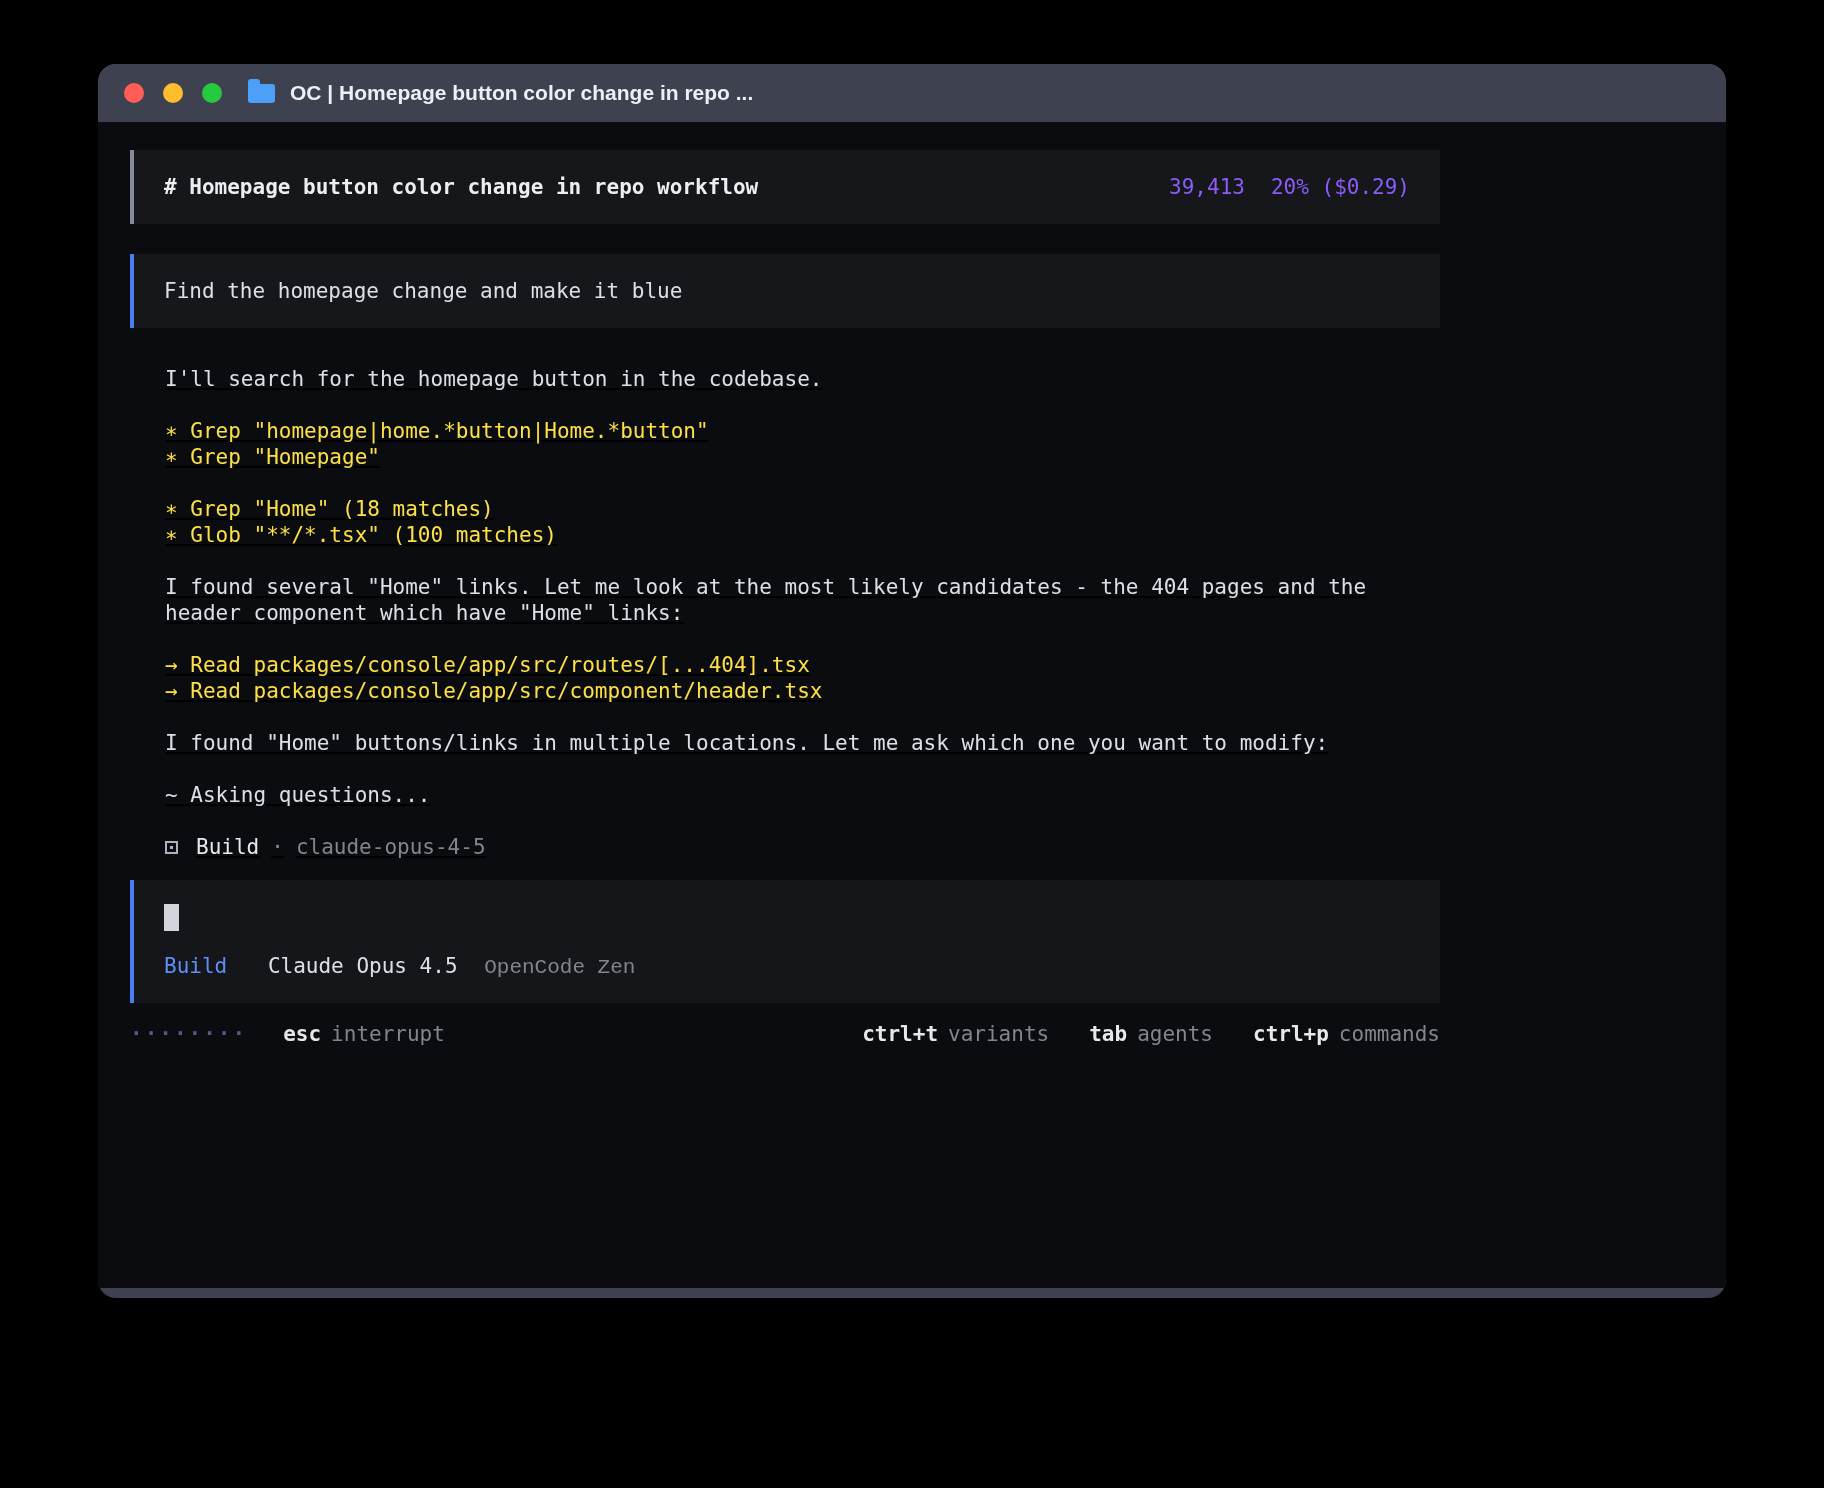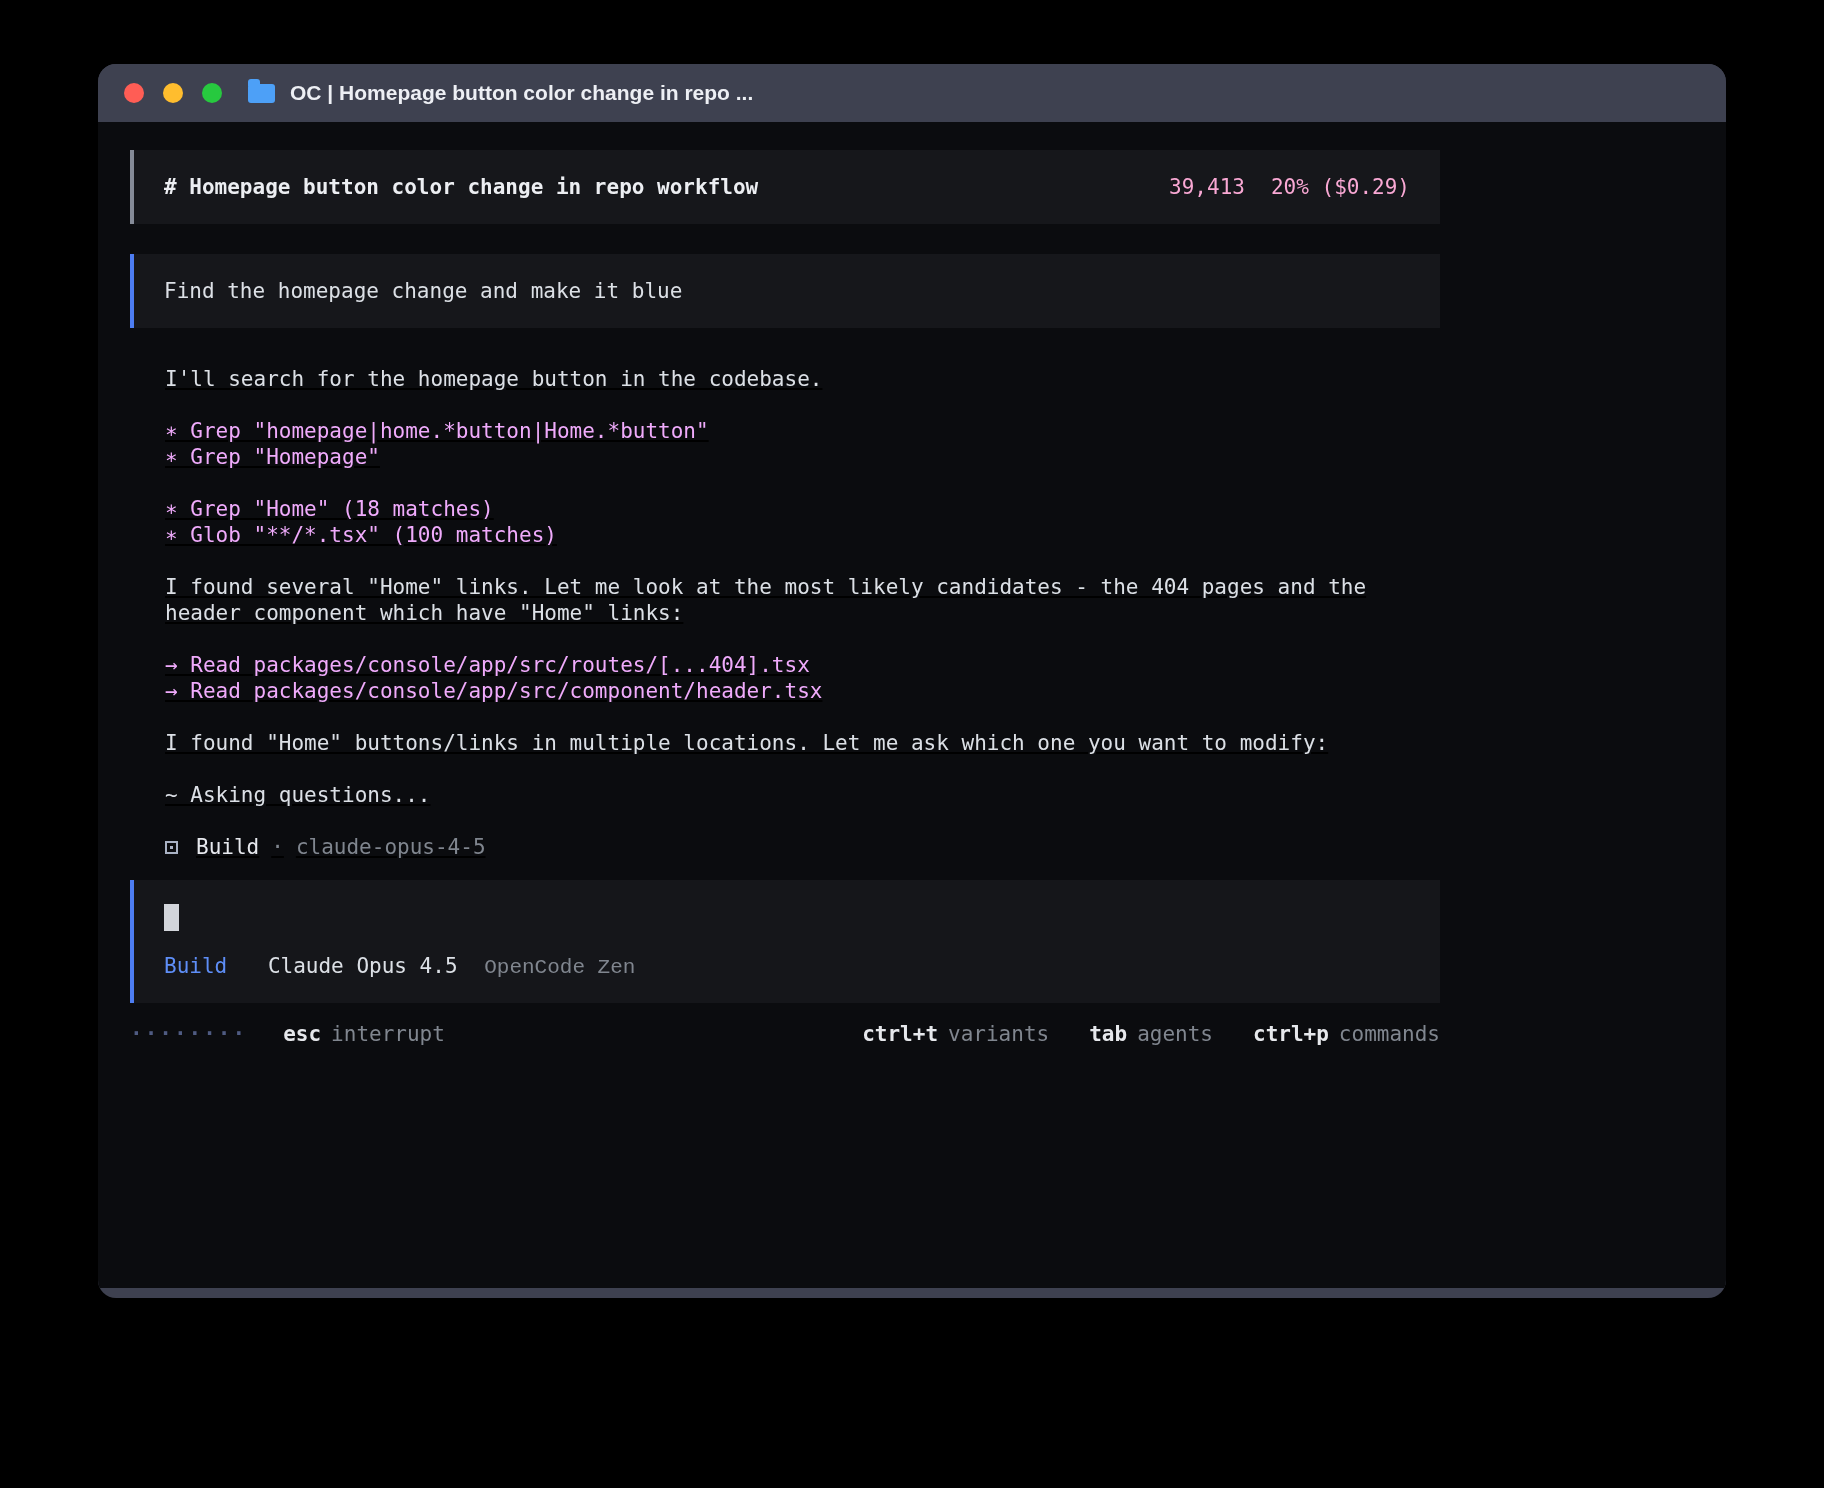--- a/index.html
+++ b/index.html
@@ -31,27 +31,27 @@
     background:#0b0c0f; padding:28px 0 0 32px;
   }
   .col { width:1310px; font-size:21px; }
 
   .panel {
     background:#16171b; padding:24px 30px;
     line-height:26px;
   }
   .header-box { border-left:4px solid #858b98; display:flex; justify-content:space-between; align-items:center;gap:32px; }
   .header-title { font-weight:700; color:#eceef2; }
-  .header-stats { color:#f9a8d4; display:flex; gap:26px; }
+  .header-stats { color:#8b5cf6; display:flex; gap:26px; }
   .user-box { border-left:4px solid #4d7df2; margin-top:30px; color:#dce0e6; }
 
   .transcript { margin-top:38px; padding-left:35px; line-height:26px;text-decoration:underline; }
   .transcript .txt { color:#dce0e6; margin-bottom:26px; max-width:1265px; }
   .transcript .toolgroup { margin-bottom:26px; }
-  .transcript .tool { color:#f0abfc; }
+  .transcript .tool { color:#fde047; }
 
   .agent-status { display:flex; align-items:center; }
   .agent-icon { display:inline-block; width:13px; height:13px; border:2px solid #a9b2c4; position:relative; margin-right:18px; flex:none; }
   .agent-icon::after { content:""; position:absolute; inset:3px; background:#a9b2c4; }
   .agent-name { color:#e7e9ee; }
   .agent-sep { color:#80868f; margin:0 12px; }
   .agent-model { color:#80868f; }
 
   .input-box { border-left:4px solid #4d7df2; margin-top:20px; background:#15161a; padding:24px 30px 22px; }
   .cursor { display:inline-block; width:15px; height:27px; background:#d2d5db; vertical-align:middle; }

